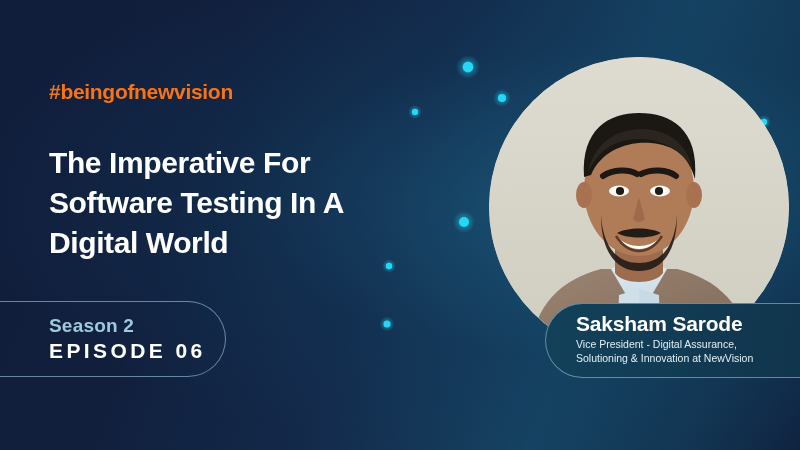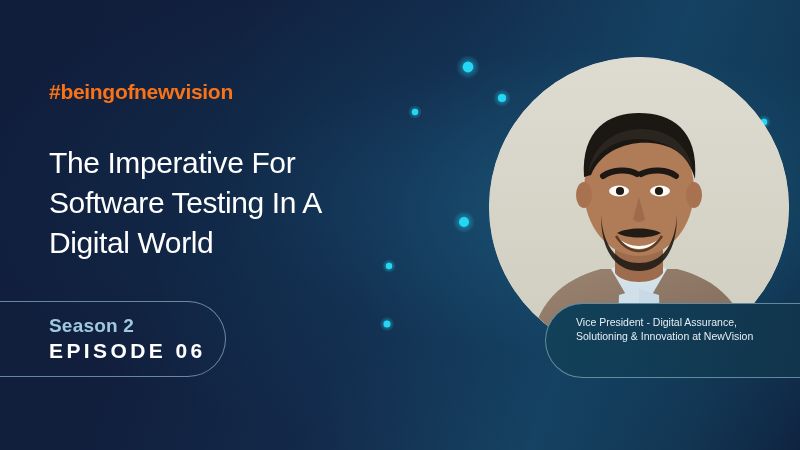--- a/index.html
+++ b/index.html
@@ -82,21 +82,21 @@
     color:#f97316;
     font-size:21px;
     font-weight:600;
     letter-spacing:-0.3px;
   }
   .title {
     position:absolute;
     left:49px; top:143px;
     color:#ffffff;
     font-size:30px;
-    font-weight:400;
+    font-weight:700;
     line-height:1.33;
     letter-spacing:-0.4px;
     white-space:pre-line;
   }
 
   
   .ep-badge {
     position:absolute;
     left:-10px; top:301px;
     width:236px; height:76px;
@@ -244,20 +244,21 @@
         <path d="M128 180 C140 196 160 196 172 180 C160 192 140 192 128 180 Z" fill="#fffdf8"></path>
         <path d="M127 179 C140 199 160 199 173 179" stroke="#5c3a28" stroke-width="2.4" fill="none"></path>
 
         <path d="M112 158 C112 196 128 214 150 214 C172 214 188 196 188 158
                  C186 190 172 206 150 206 C128 206 114 190 112 158 Z" fill="#241d17" opacity="0.92"></path>
       </g>
     </svg>
   </div>
 
   <div class="nameplate">
+    <div class="speaker-name">Saksham Sarode</div>
     <div class="speaker-role">Vice President - Digital Assurance,</div>
     <div class="speaker-role" style="margin-top:0">Solutioning &amp; Innovation at NewVision</div>
   </div>
 
   <div class="hashtag">#beingofnewvision</div>
   <div class="title">The Imperative For
 Software Testing In A
 Digital World</div>
 
   <div class="ep-badge">

